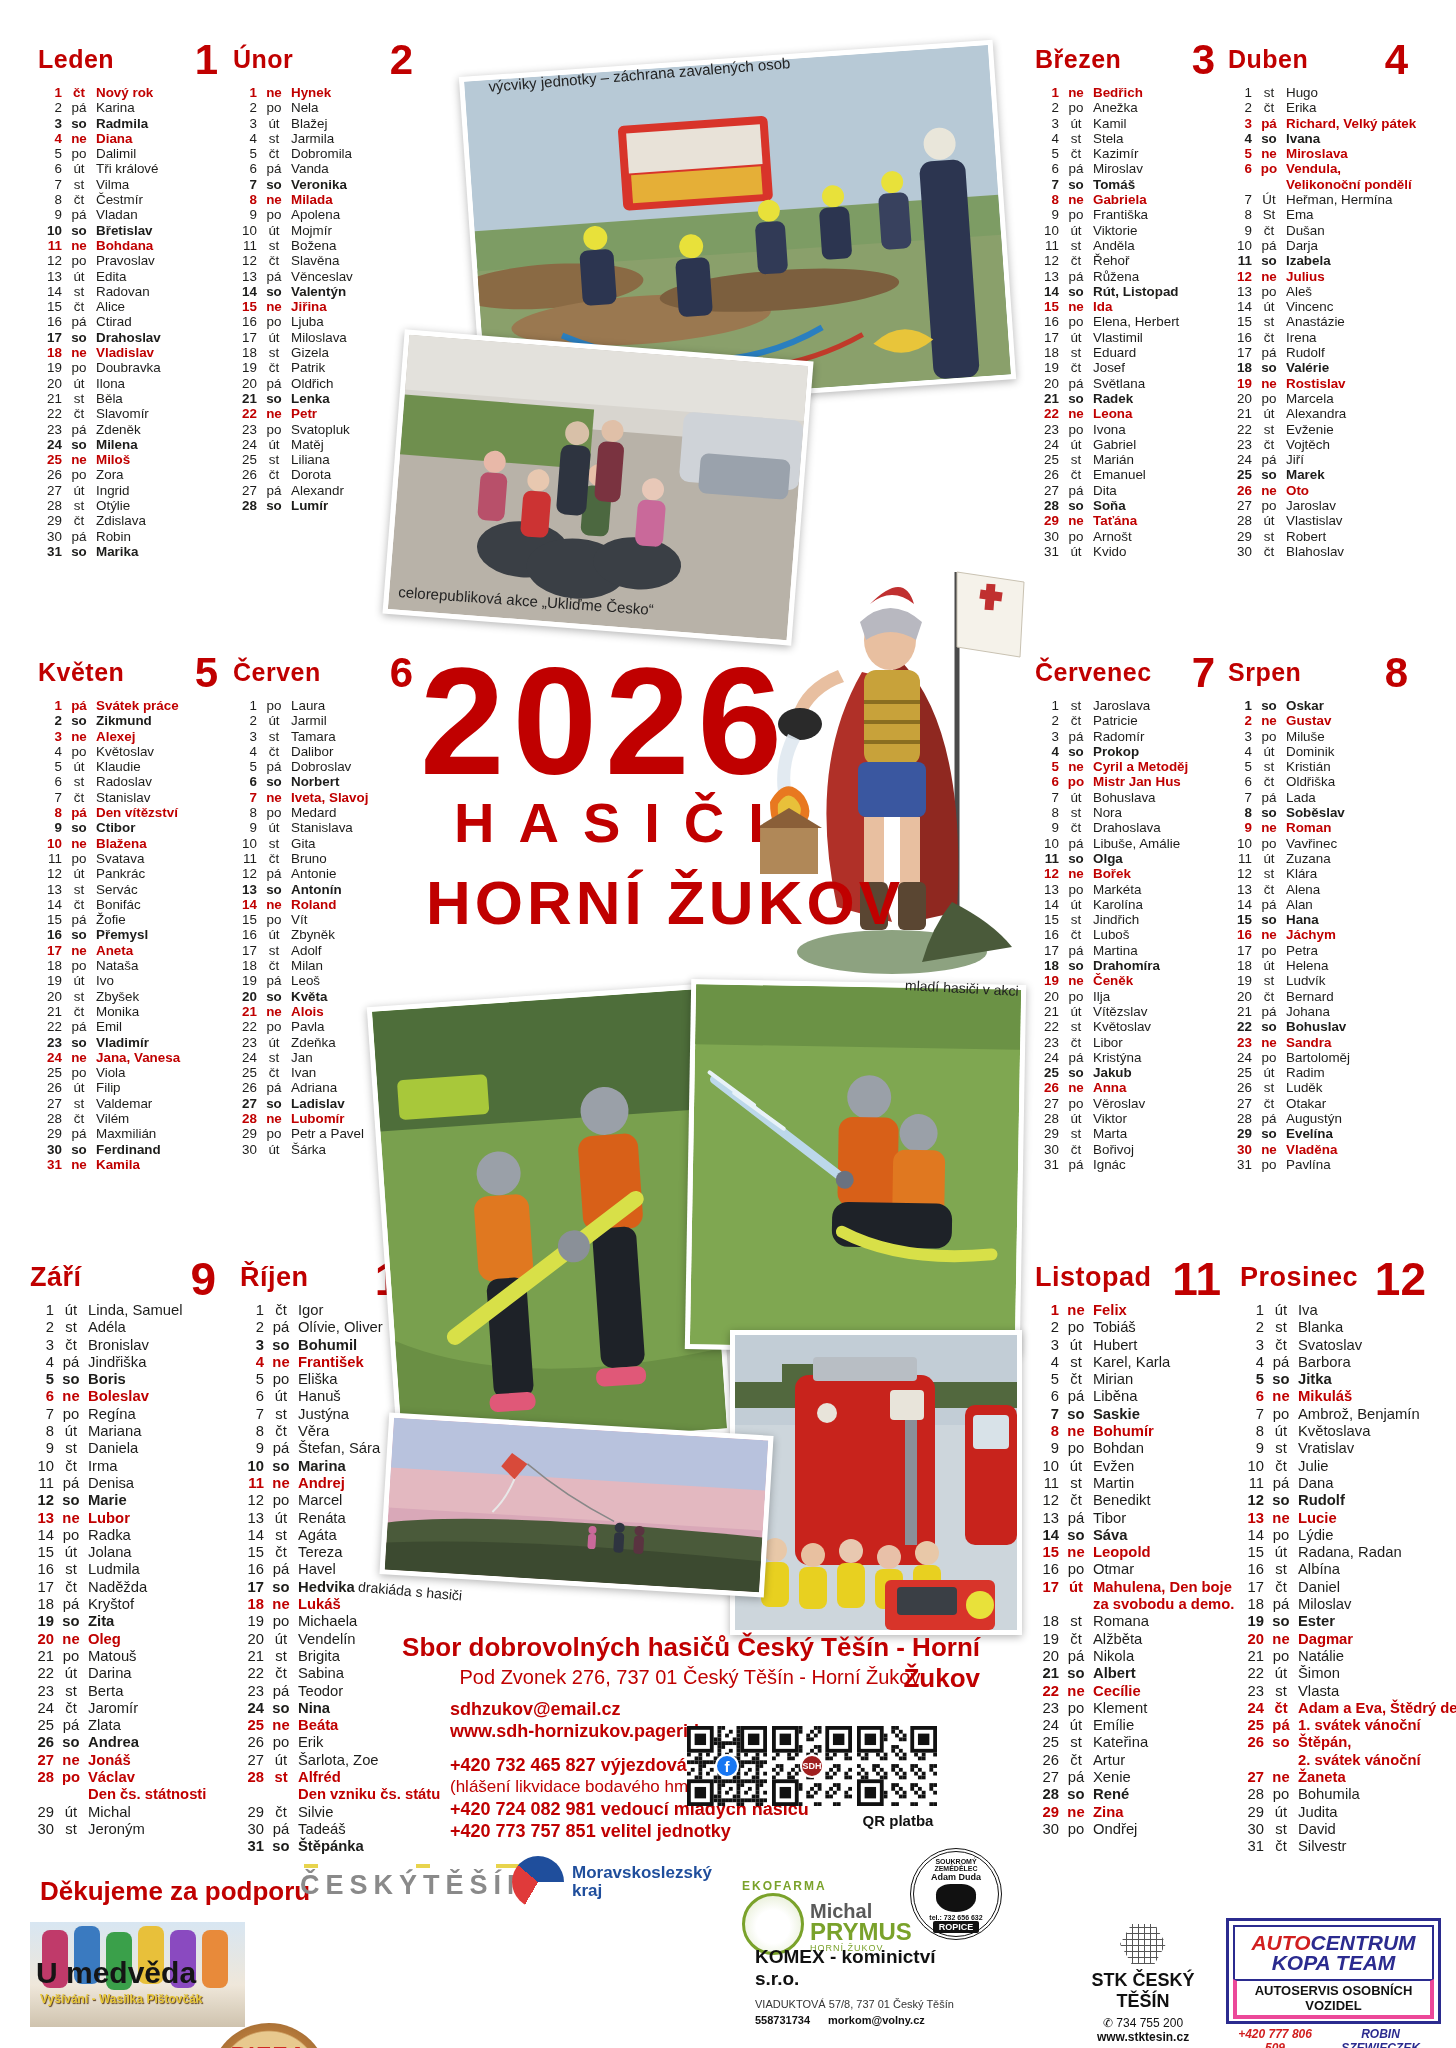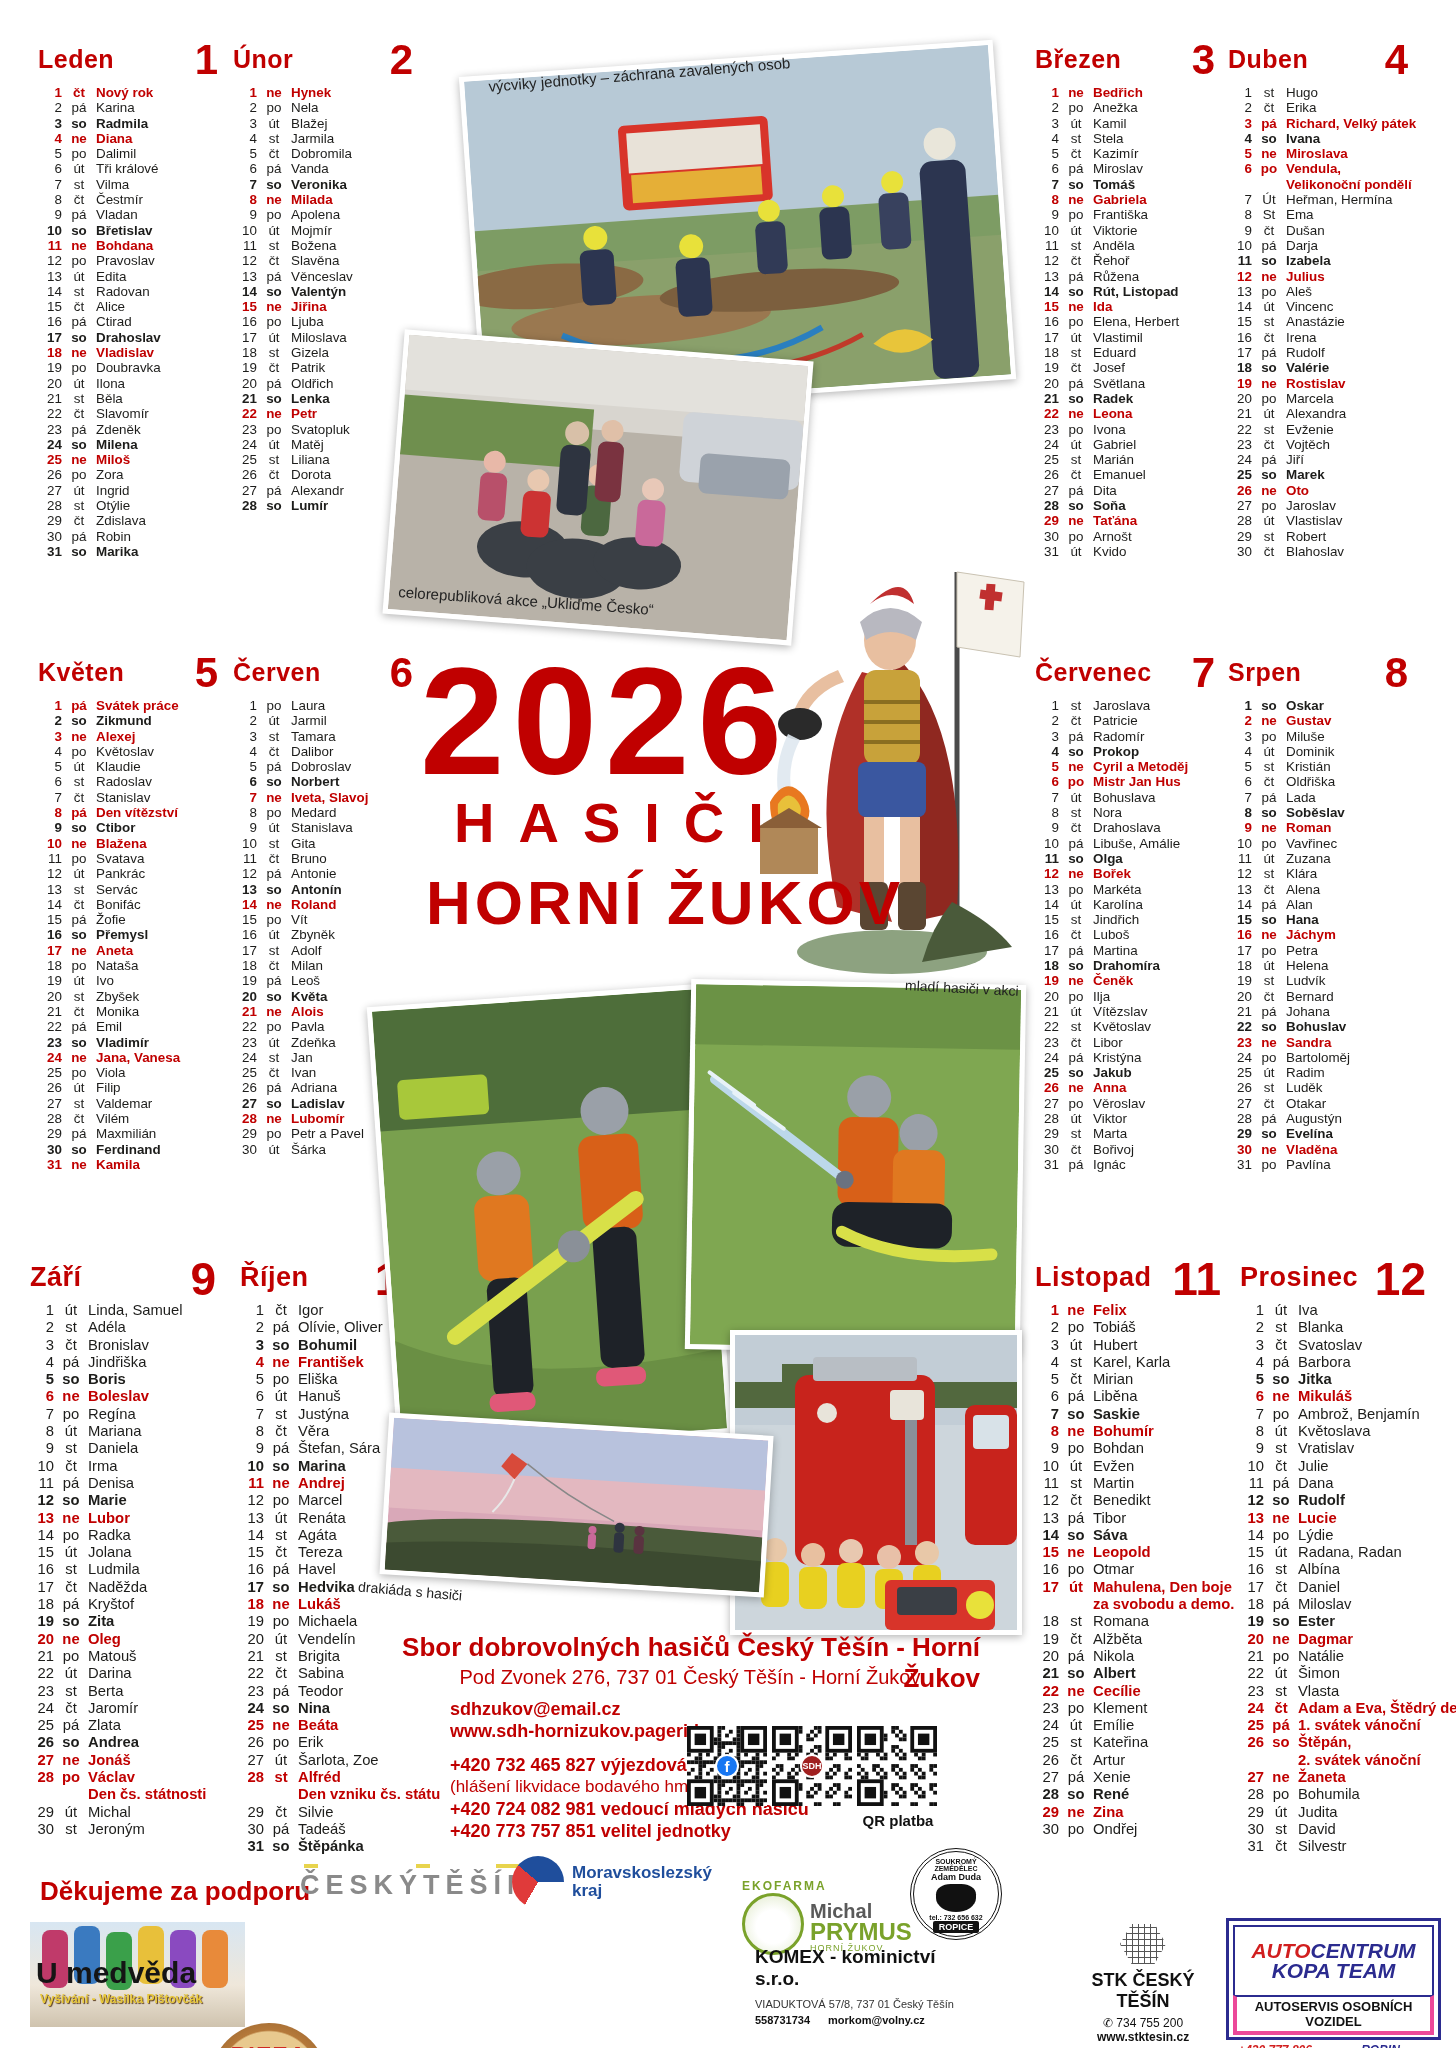--- a/index.html
+++ b/index.html
@@ -88,21 +88,21 @@
   .stk{width:150px;text-align:center;color:#111;}
   .stk .hex{width:46px;height:40px;margin:0 auto 6px;background:
      repeating-linear-gradient(0deg,#555 0 1px,transparent 1px 6px),
      repeating-linear-gradient(90deg,#555 0 1px,transparent 1px 6px);
      clip-path:polygon(25% 0,75% 0,100% 50%,75% 100%,25% 100%,0 50%);}
   .stk .s1{font-size:18px;font-weight:bold;}
   .stk .s2{font-size:12px;margin-top:4px;}
   .stk .s3{font-size:12px;font-weight:bold;}
   .kopa{width:215px;text-align:center;}
   .kopa .frame{border:3px solid #2b2b8f;background:#fff;padding:4px 4px 2px;}
-  .kopa .top{border:2px solid #2b2b8f;border-bottom:none;padding:14px 0;}
+  .kopa .top{border:2px solid #2b2b8f;border-bottom:none;padding:6px 0;}
   .kopa .a{font-size:21px;font-weight:bold;font-style:italic;color:#2b2b8f;line-height:20px;}
   .kopa .a .redpart{color:#d11f1f;}
   .kopa .b{font-size:13px;font-weight:bold;border:4px solid #ec4899;border-top:2px solid #2b2b8f;
            padding:2px 0;color:#111;}
   .kopa .c{font-size:12px;font-weight:bold;font-style:italic;margin-top:3px;display:flex;justify-content:space-between;padding:0 2px;}
   .kopa .c .tel{color:#d11f1f;} .kopa .c .own{color:#2b2b8f;}
 </style>
 </head>
 <body>
 

